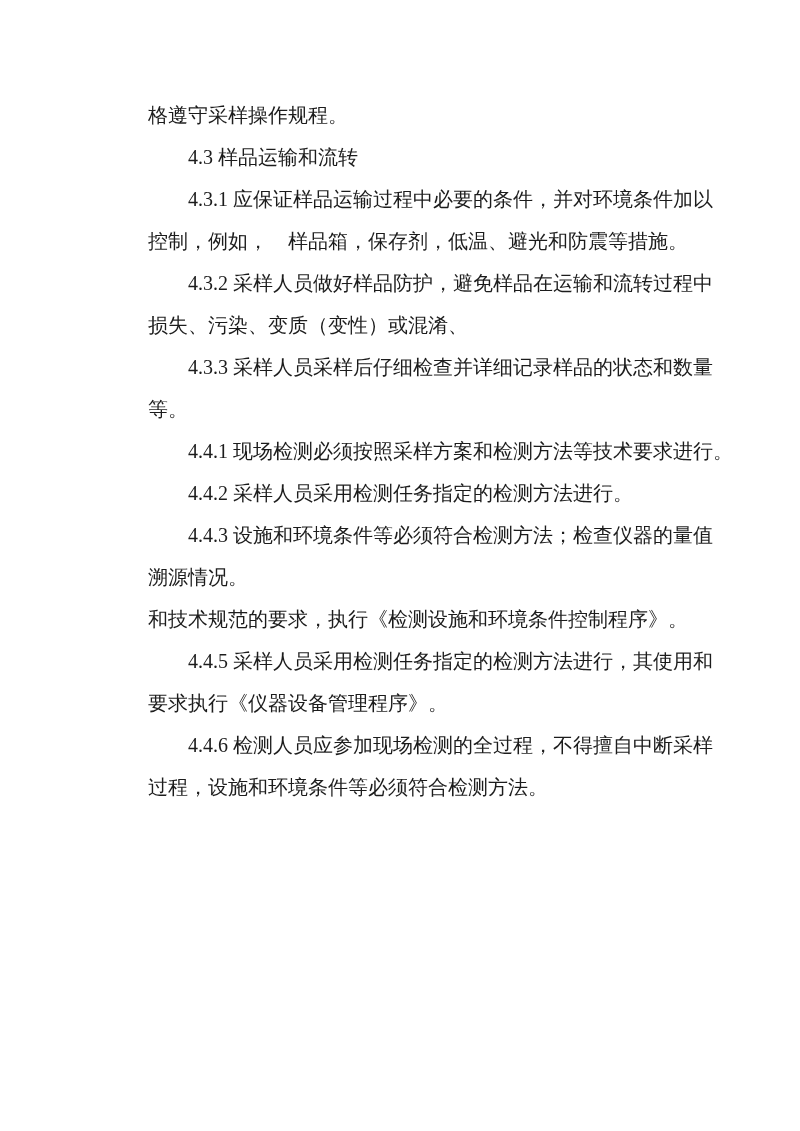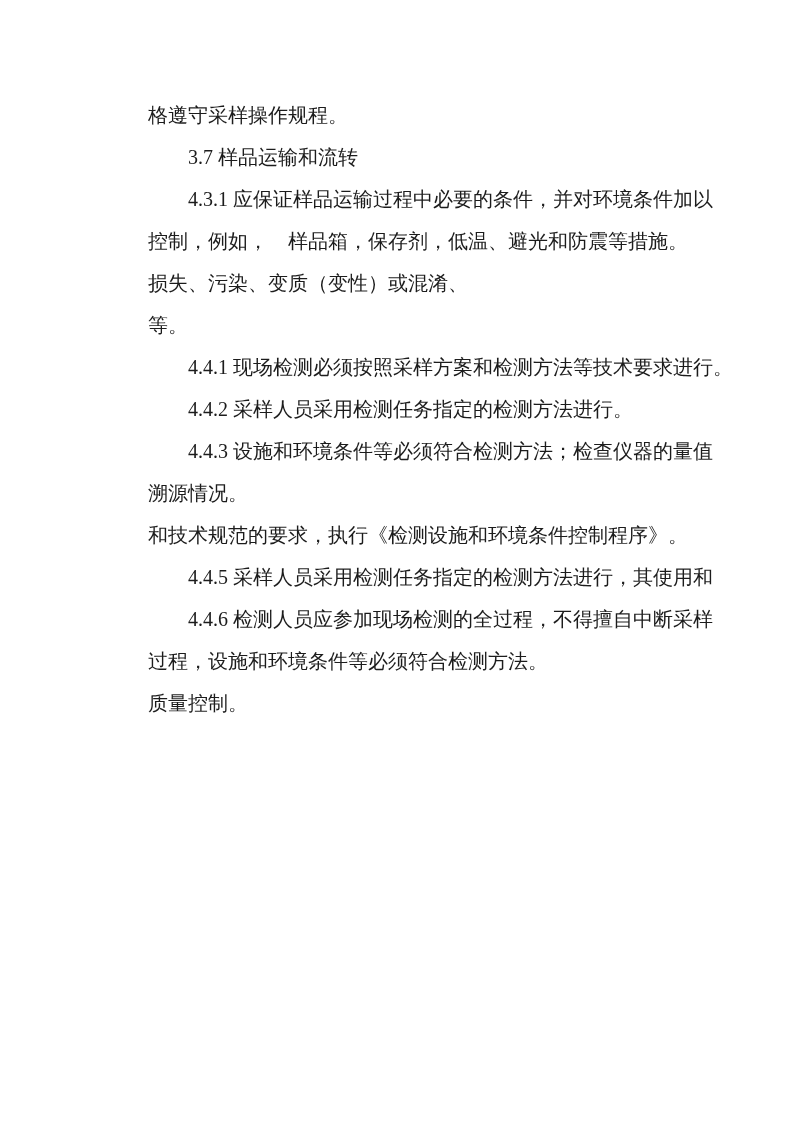--- a/index.html
+++ b/index.html
@@ -33,28 +33,30 @@
   .line.indent {
     padding-left: 40px;
   }
 </style>
 </head>
 <body>
 
 <div class="page">
   <div class="content">
     <div class="line">格遵守采样操作规程。</div>
-    <div class="line indent">3.7 样品运输和流转</div>
+    <div class="line indent">4.3 样品运输和流转</div>
     <div class="line indent">4.3.1 应保证样品运输过程中必要的条件，并对环境条件加以</div>
     <div class="line">控制，例如，　样品箱，保存剂，低温、避光和防震等措施。</div>
+    <div class="line indent">4.3.2 采样人员做好样品防护，避免样品在运输和流转过程中</div>
     <div class="line">损失、污染、变质（变性）或混淆、</div>
+    <div class="line indent">4.3.3 采样人员采样后仔细检查并详细记录样品的状态和数量</div>
     <div class="line">等。</div>
     <div class="line indent">4.4.1 现场检测必须按照采样方案和检测方法等技术要求进行。</div>
     <div class="line indent">4.4.2 采样人员采用检测任务指定的检测方法进行。</div>
     <div class="line indent">4.4.3 设施和环境条件等必须符合检测方法；检查仪器的量值</div>
     <div class="line">溯源情况。</div>
     <div class="line">和技术规范的要求，执行《检测设施和环境条件控制程序》。</div>
     <div class="line indent">4.4.5 采样人员采用检测任务指定的检测方法进行，其使用和</div>
+    <div class="line">要求执行《仪器设备管理程序》。</div>
     <div class="line indent">4.4.6 检测人员应参加现场检测的全过程，不得擅自中断采样</div>
     <div class="line">过程，设施和环境条件等必须符合检测方法。</div>
-    <div class="line">质量控制。</div>
   </div>
 </div>
 
 </body></html>

